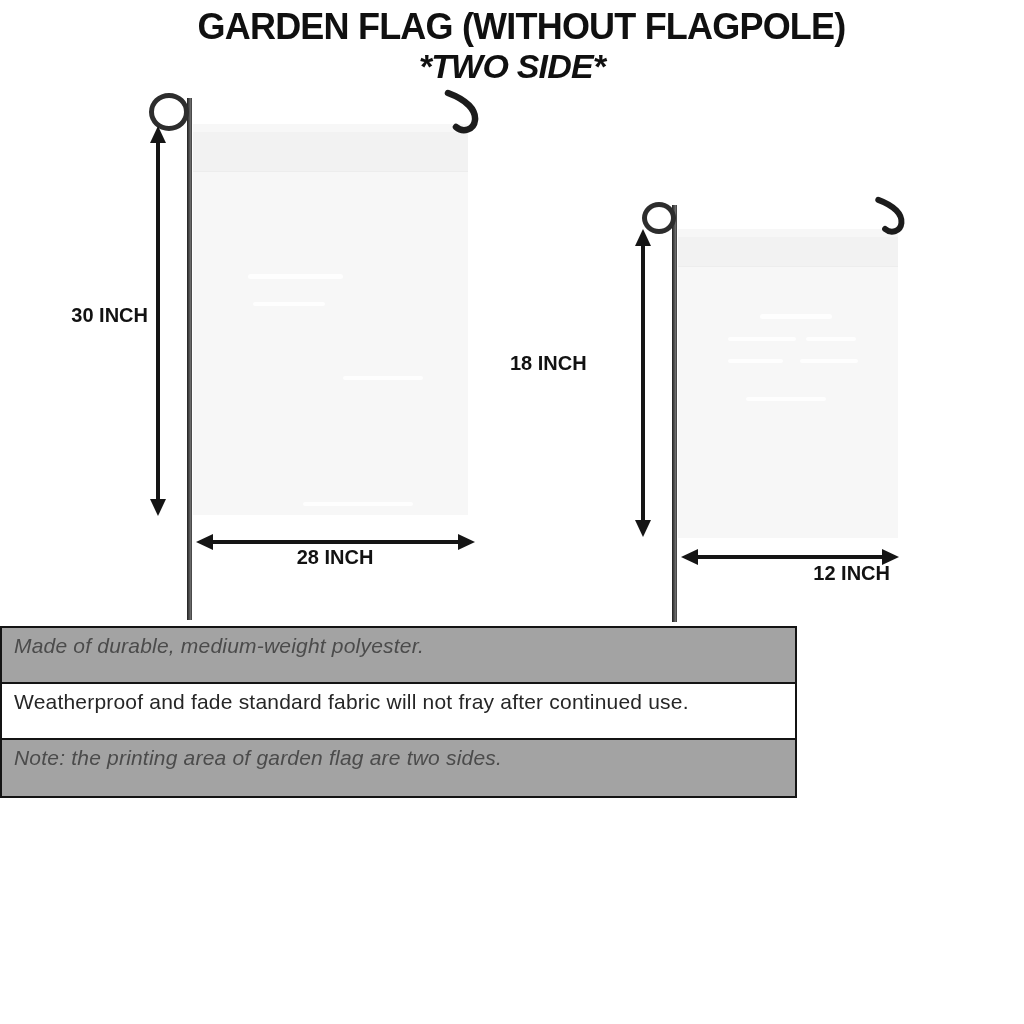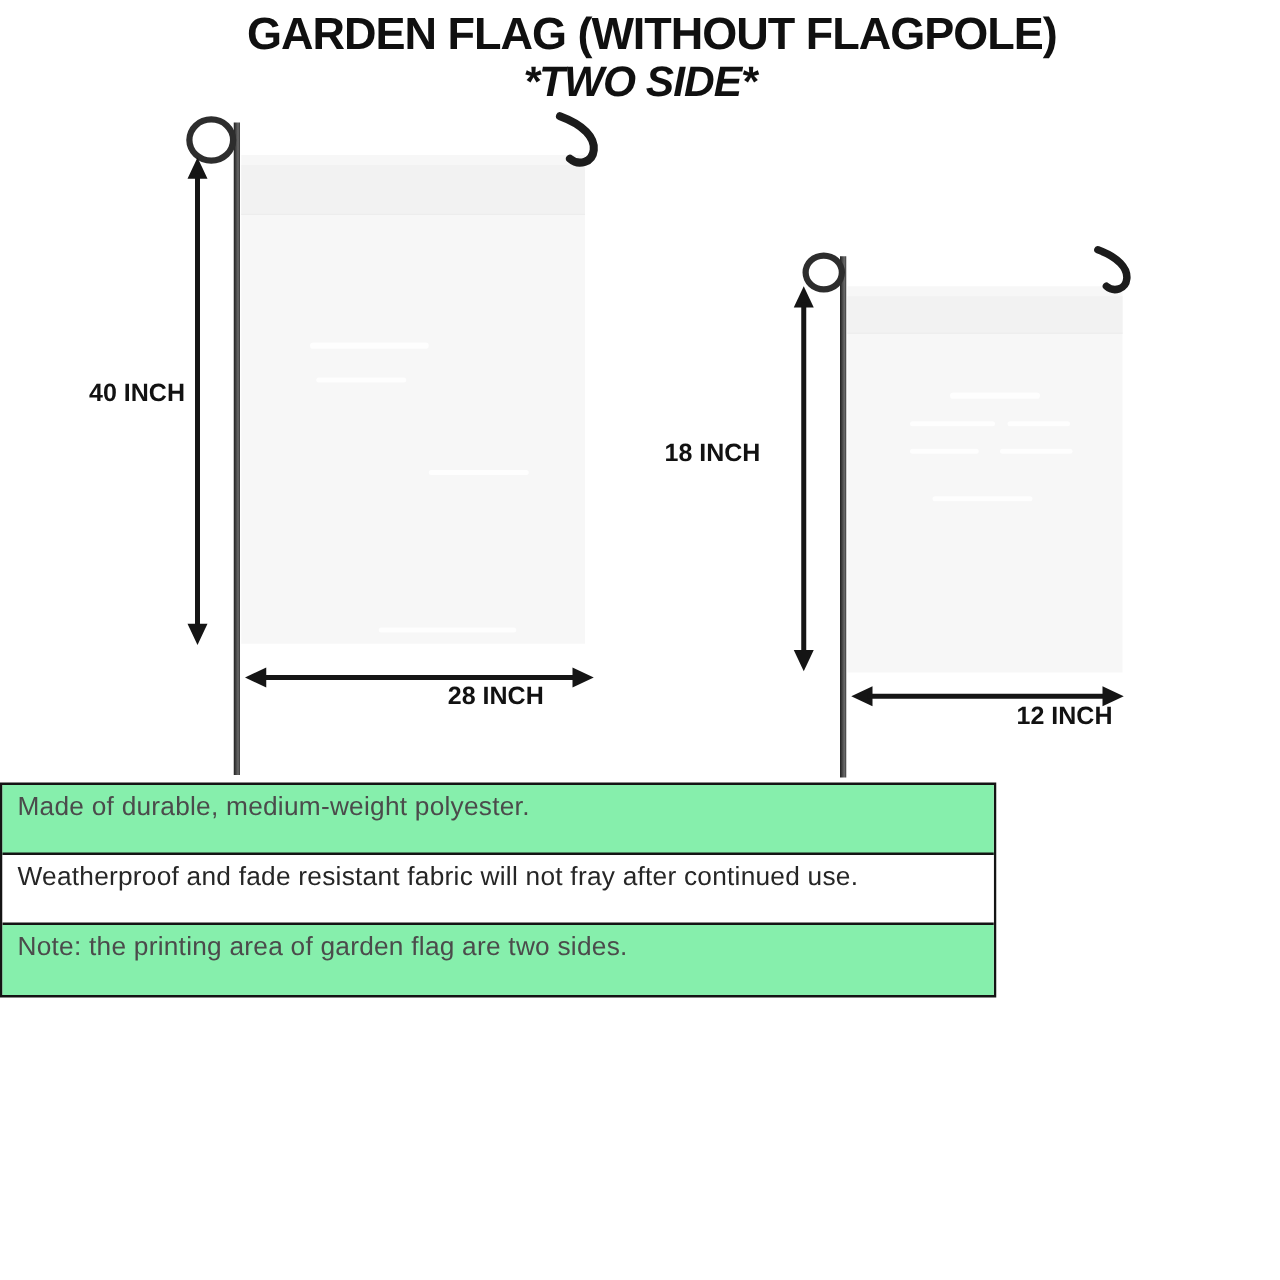--- a/index.html
+++ b/index.html
@@ -48,36 +48,36 @@
       border-left:8px solid transparent; border-right:8px solid transparent; border-top:17px solid #151515; }
   .harrow { position:absolute; height:16px; }
   .harrow .shaft { position:absolute; top:6px; left:13px; right:13px; height:4px; background:#151515; }
   .harrow .head-left { position:absolute; left:0; top:0; width:0; height:0;
       border-top:8px solid transparent; border-bottom:8px solid transparent; border-right:17px solid #151515; }
   .harrow .head-right { position:absolute; right:0; top:0; width:0; height:0;
       border-top:8px solid transparent; border-bottom:8px solid transparent; border-left:17px solid #151515; }
 
   .dim-label { position:absolute; font-weight:700; font-size:20px; color:#121212; letter-spacing:0; }
   .dim-40 { left:28px;  top:304px; width:120px; text-align:right; }
-  .dim-18 { left:510px; top:352px; width:120px; text-align:center; }
-  .dim-28 { left:235px; top:546px; width:200px; text-align:right; }
+  .dim-18 { left:510px; top:352px; width:120px; text-align:left; }
+  .dim-28 { left:235px; top:546px; width:200px; text-align:center; }
   .dim-12 { left:690px; top:562px; width:200px; text-align:right; }
 
   
   .features {
     position:absolute; left:0; top:626px; width:797px;
     border:2px solid #141414;
   }
   .feature-row {
     height:56px; padding:6px 12px 0 12px;
     font-size:21px; letter-spacing:0.2px;
     border-bottom:2px solid #141414;
   }
   .feature-row:last-child { border-bottom:none; }
-  .row-shaded { background:#86efac; color:#4b4b4b; }
+  .row-shaded { background:#a3a3a3; color:#4b4b4b;font-style:italic; }
   .row-plain  { background:#ffffff; color:#262626; }
 </style>
 </head>
 <body>
 
 <div class="page">
 
   <div class="title">
     <div class="line1">GARDEN FLAG (WITHOUT FLAGPOLE)</div>
     <div class="line2">*TWO SIDE*</div>
@@ -99,21 +99,21 @@
   <div class="varrow" style="left:150px; top:126px; height:390px;">
     <div class="head-up"></div>
     <div class="shaft"></div>
     <div class="head-down"></div>
   </div>
   <div class="harrow" style="left:196px; top:534px; width:279px;">
     <div class="head-left"></div>
     <div class="shaft"></div>
     <div class="head-right"></div>
   </div>
-  <div class="dim-label dim-40">40 INCH</div>
+  <div class="dim-label dim-40">30 INCH</div>
   <div class="dim-label dim-28">28 INCH</div>
 
   <div class="flag flag-small">
     <div class="wrinkle" style="left:82px; top:85px; width:72px; height:5px;"></div>
     <div class="wrinkle" style="left:50px; top:108px; width:68px; height:4px;"></div>
     <div class="wrinkle" style="left:128px; top:108px; width:50px; height:4px;"></div>
     <div class="wrinkle" style="left:50px; top:130px; width:55px; height:4px;"></div>
     <div class="wrinkle" style="left:122px; top:130px; width:58px; height:4px;"></div>
     <div class="wrinkle" style="left:68px; top:168px; width:80px; height:4px;"></div>
     <div class="sleeve"></div>
@@ -135,20 +135,20 @@
     <div class="head-right"></div>
   </div>
   <div class="dim-label dim-18">18 INCH</div>
   <div class="dim-label dim-12">12 INCH</div>
 
   <div class="features">
     <div class="feature-row row-shaded">
       <span>Made of durable, medium-weight polyester.</span>
     </div>
     <div class="feature-row row-plain">
-      <span>Weatherproof and fade resistant fabric will not fray after continued use.</span>
+      <span>Weatherproof and fade standard fabric will not fray after continued use.</span>
     </div>
     <div class="feature-row row-shaded">
       <span>Note: the printing area of garden flag are two sides.</span>
     </div>
   </div>
 
 </div>
 
 </body></html>

